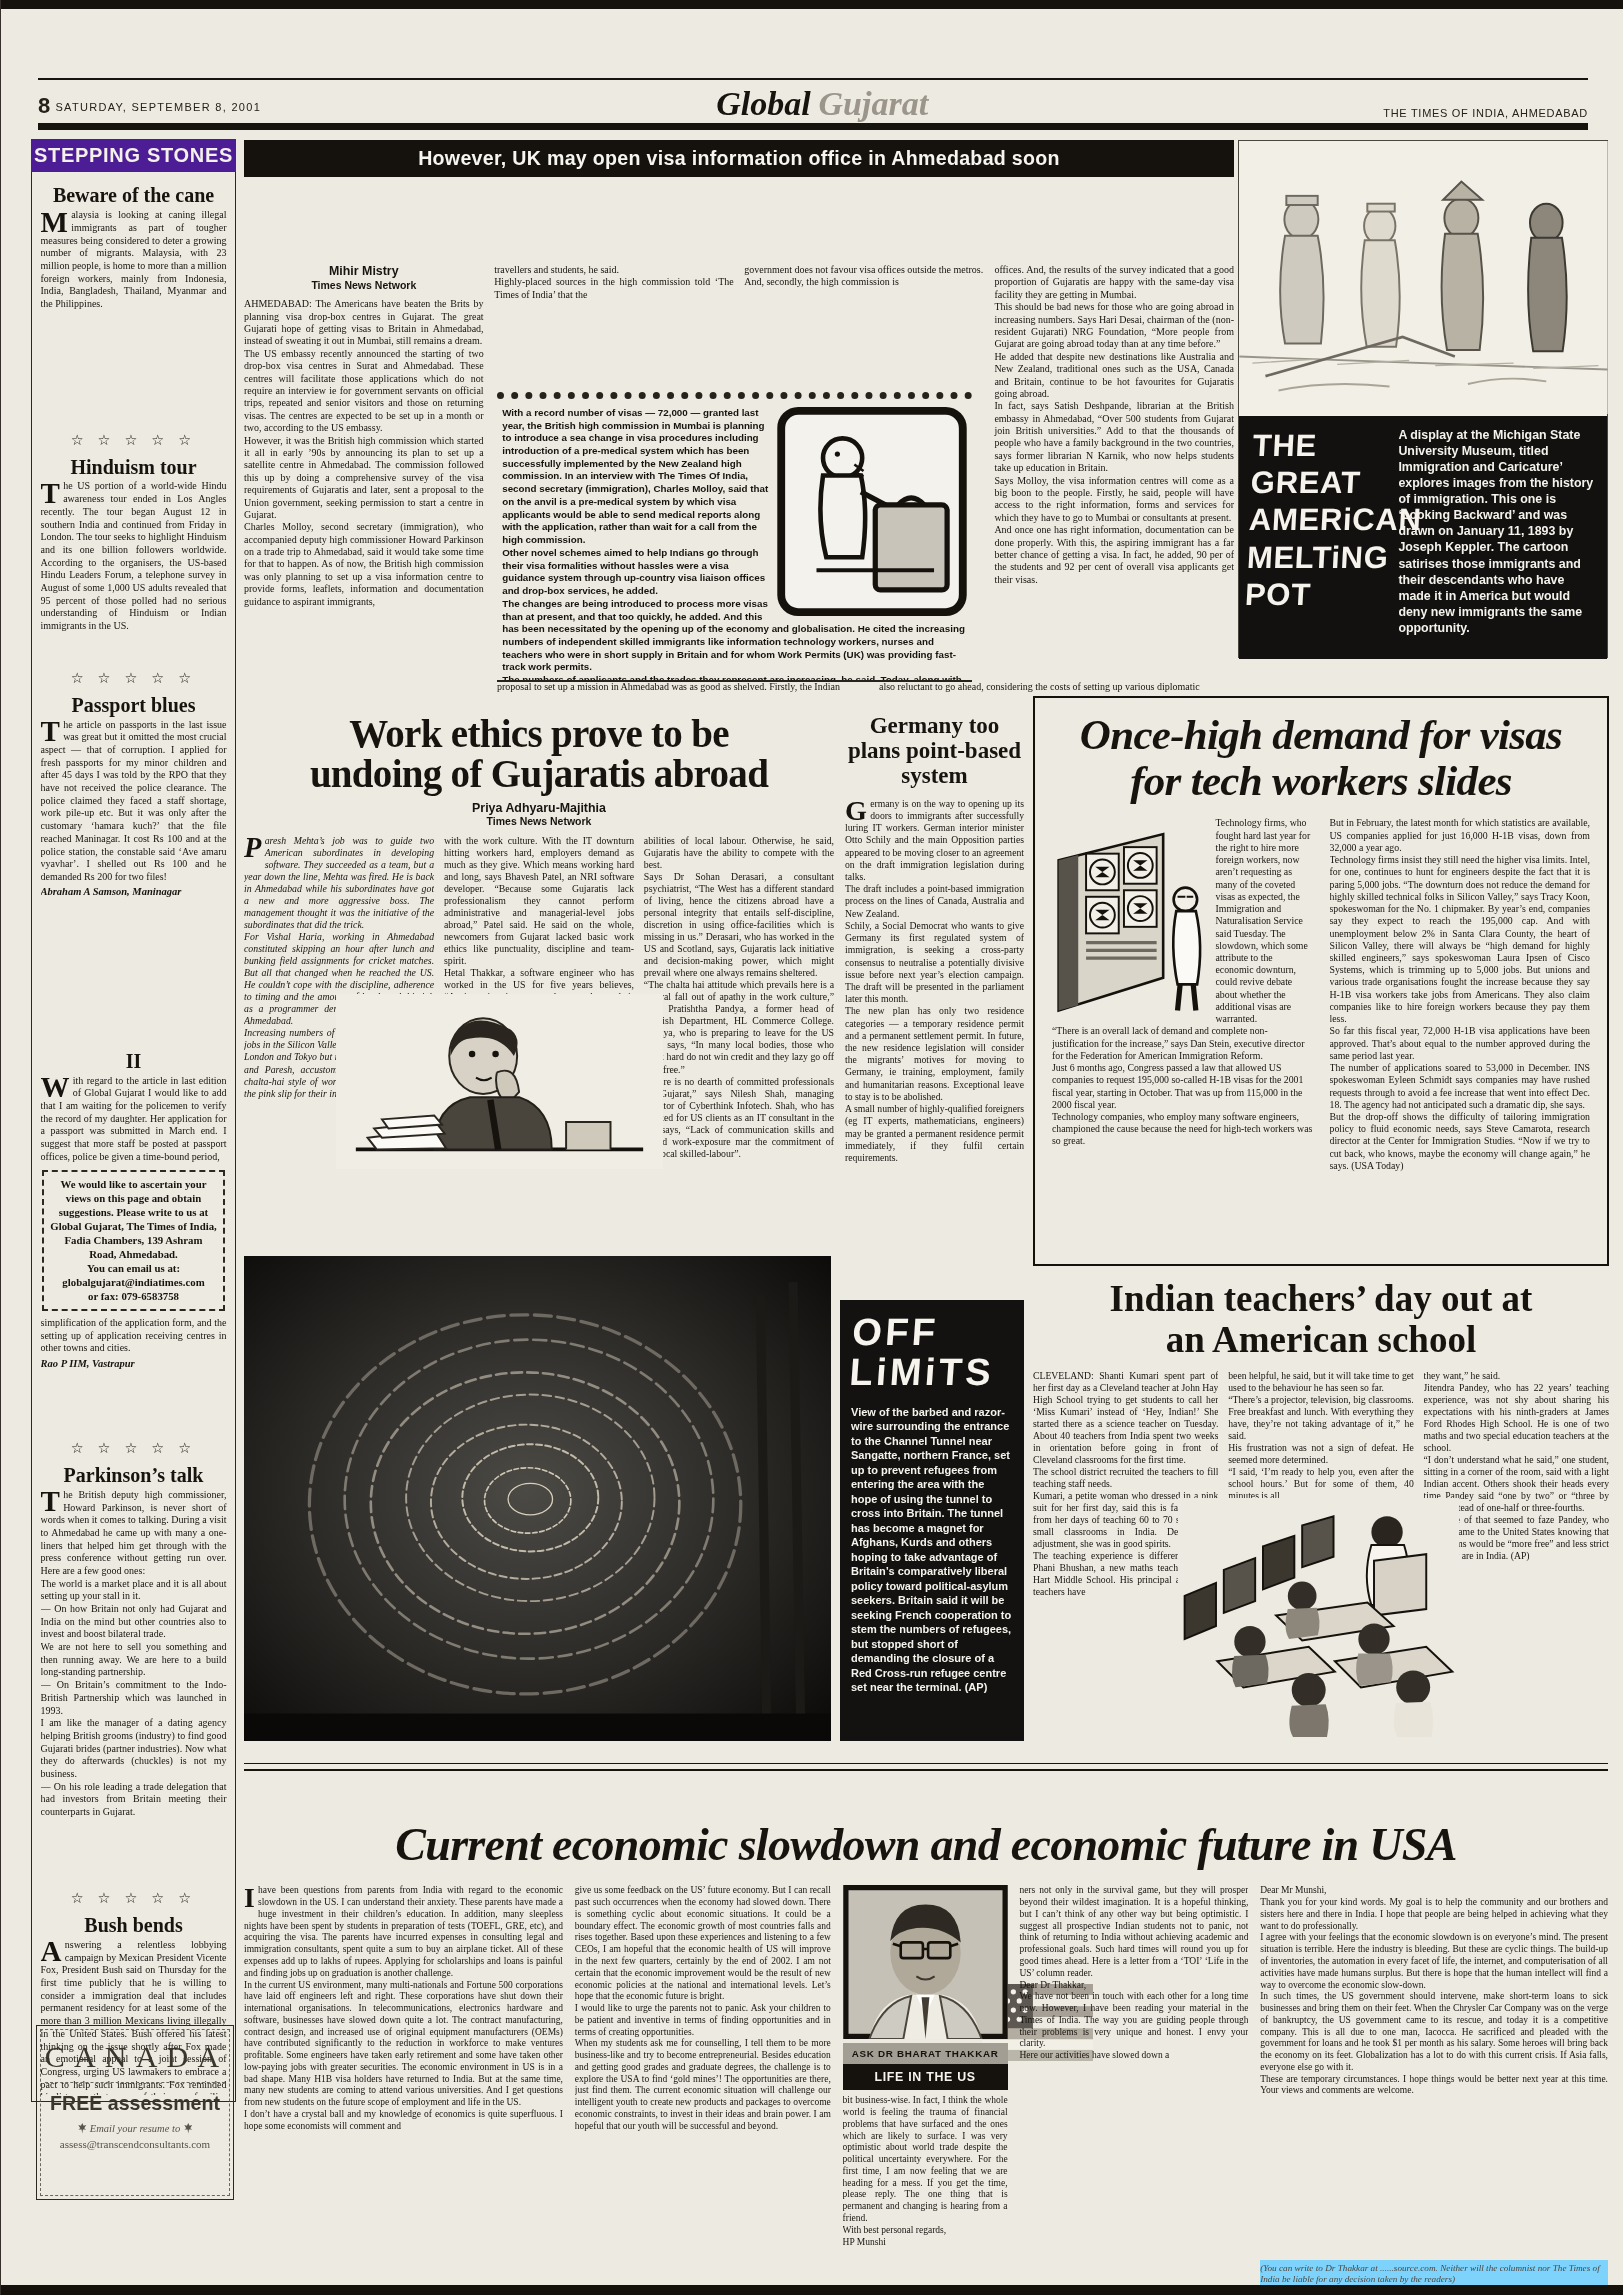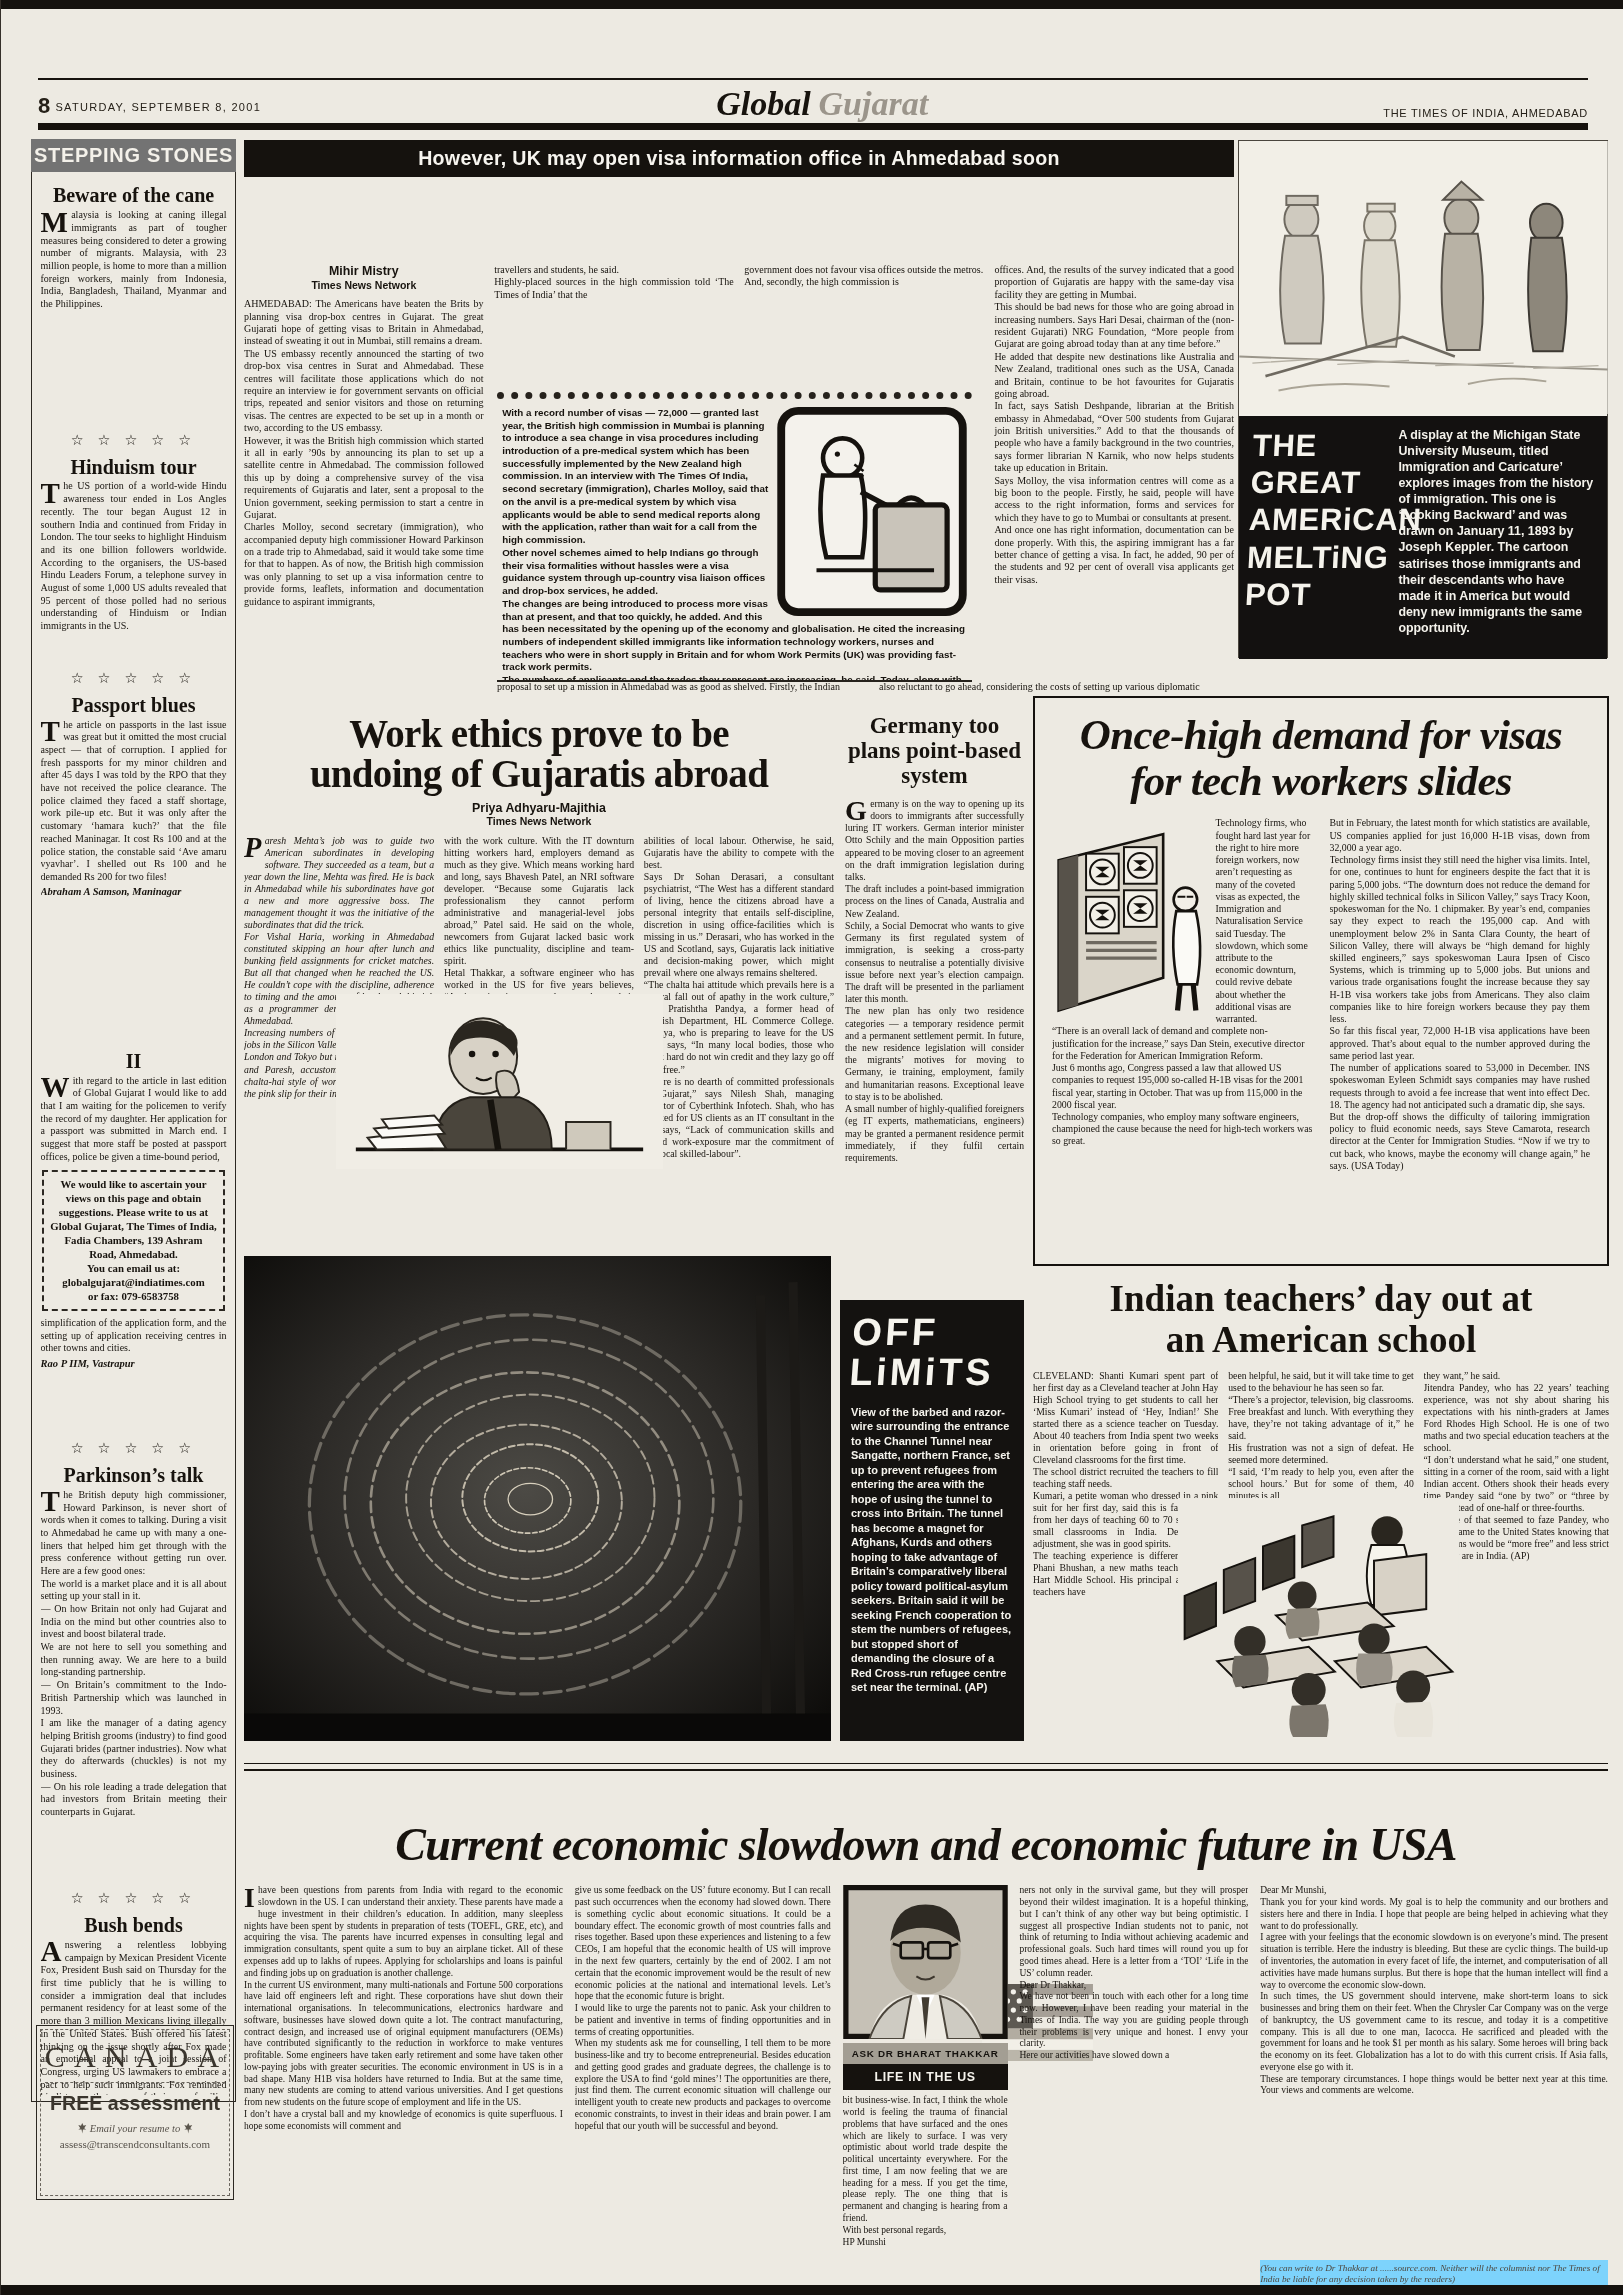--- a/index.html
+++ b/index.html
@@ -16,21 +16,21 @@
   #hdr{left:37px;top:78px;width:1550px;height:52px;border-top:2px solid #17130e;border-bottom:7.2px solid #17130e;
        display:flex;align-items:flex-end;justify-content:space-between;padding-bottom:3.9px;box-sizing:border-box;}
   .hd-left{font-family:"Liberation Sans",sans-serif;font-size:11px;letter-spacing:1.3px;color:#262119;}
   .hd-left b{font-size:22px;letter-spacing:0;margin-right:5.2px;vertical-align:-2px;}
   .hd-mast{font-size:34px;font-style:italic;font-weight:bold;line-height:.9;}
   .hd-mast .g2{color:#9b958b;margin-left:7.8px;}
   .hd-right{font-family:"Liberation Sans",sans-serif;font-size:11px;letter-spacing:0.7px;color:#262119;}
 
   
   #rail{left:30px;top:139px;width:205px;}
-  #rail-banner{background:#737373;color:#f4f1ea;font-family:"Liberation Sans",sans-serif;font-weight:bold;
+  #rail-banner{background:#4c1d95;color:#f4f1ea;font-family:"Liberation Sans",sans-serif;font-weight:bold;
         font-size:20px;text-align:center;letter-spacing:0.7px;padding:5.2px 0;}
   #railbox{border:1.3px solid #2c2822;border-top:none;padding:6.5px 8.5px;box-sizing:border-box;}
   .rs{overflow:hidden;}
   .rs h3{font-size:20px;text-align:center;margin:6.5px 0 3.9px;line-height:1;}
   .rs .bd{font-size:10px;line-height:1.27;}
   .stars{text-align:center;font-size:14.4px;letter-spacing:5.2px;padding:3.9px 0 1.3px;color:#17130e;}
   .by{font-style:italic;font-size:10.5px;font-weight:bold;margin-top:2.6px;}
   .notice{border:2px dashed #2c2822;margin:6.5px 1.3px;padding:5.2px 5.9px;text-align:center;font-weight:bold;font-size:10.8px;line-height:1.3;}
   #canada{left:35px;top:2025px;width:198px;height:175px;border:1.3px solid #2c2822;outline:1.3px dashed #6b665e;outline-offset:-5.2px;
           text-align:center;padding:14.4px 7.8px;box-sizing:border-box;color:#3a352d;}

